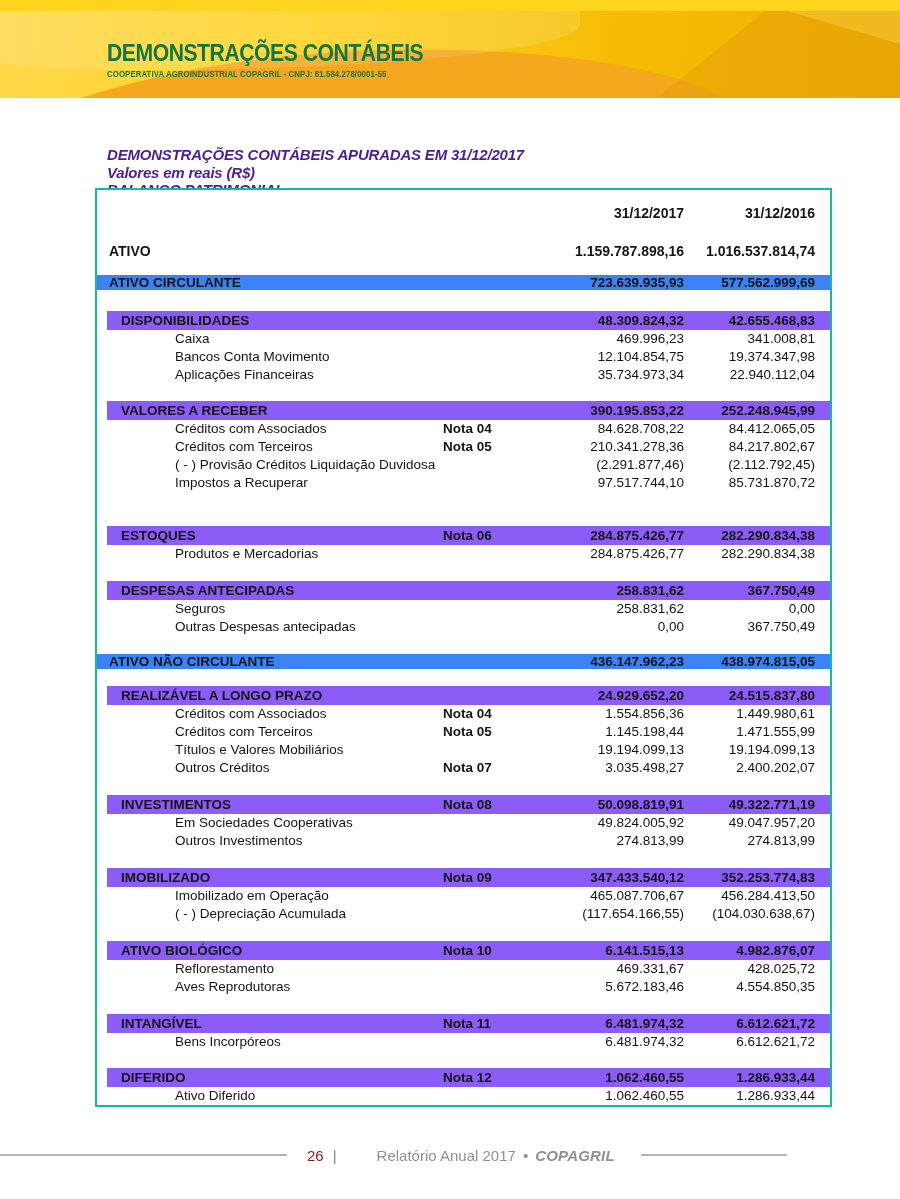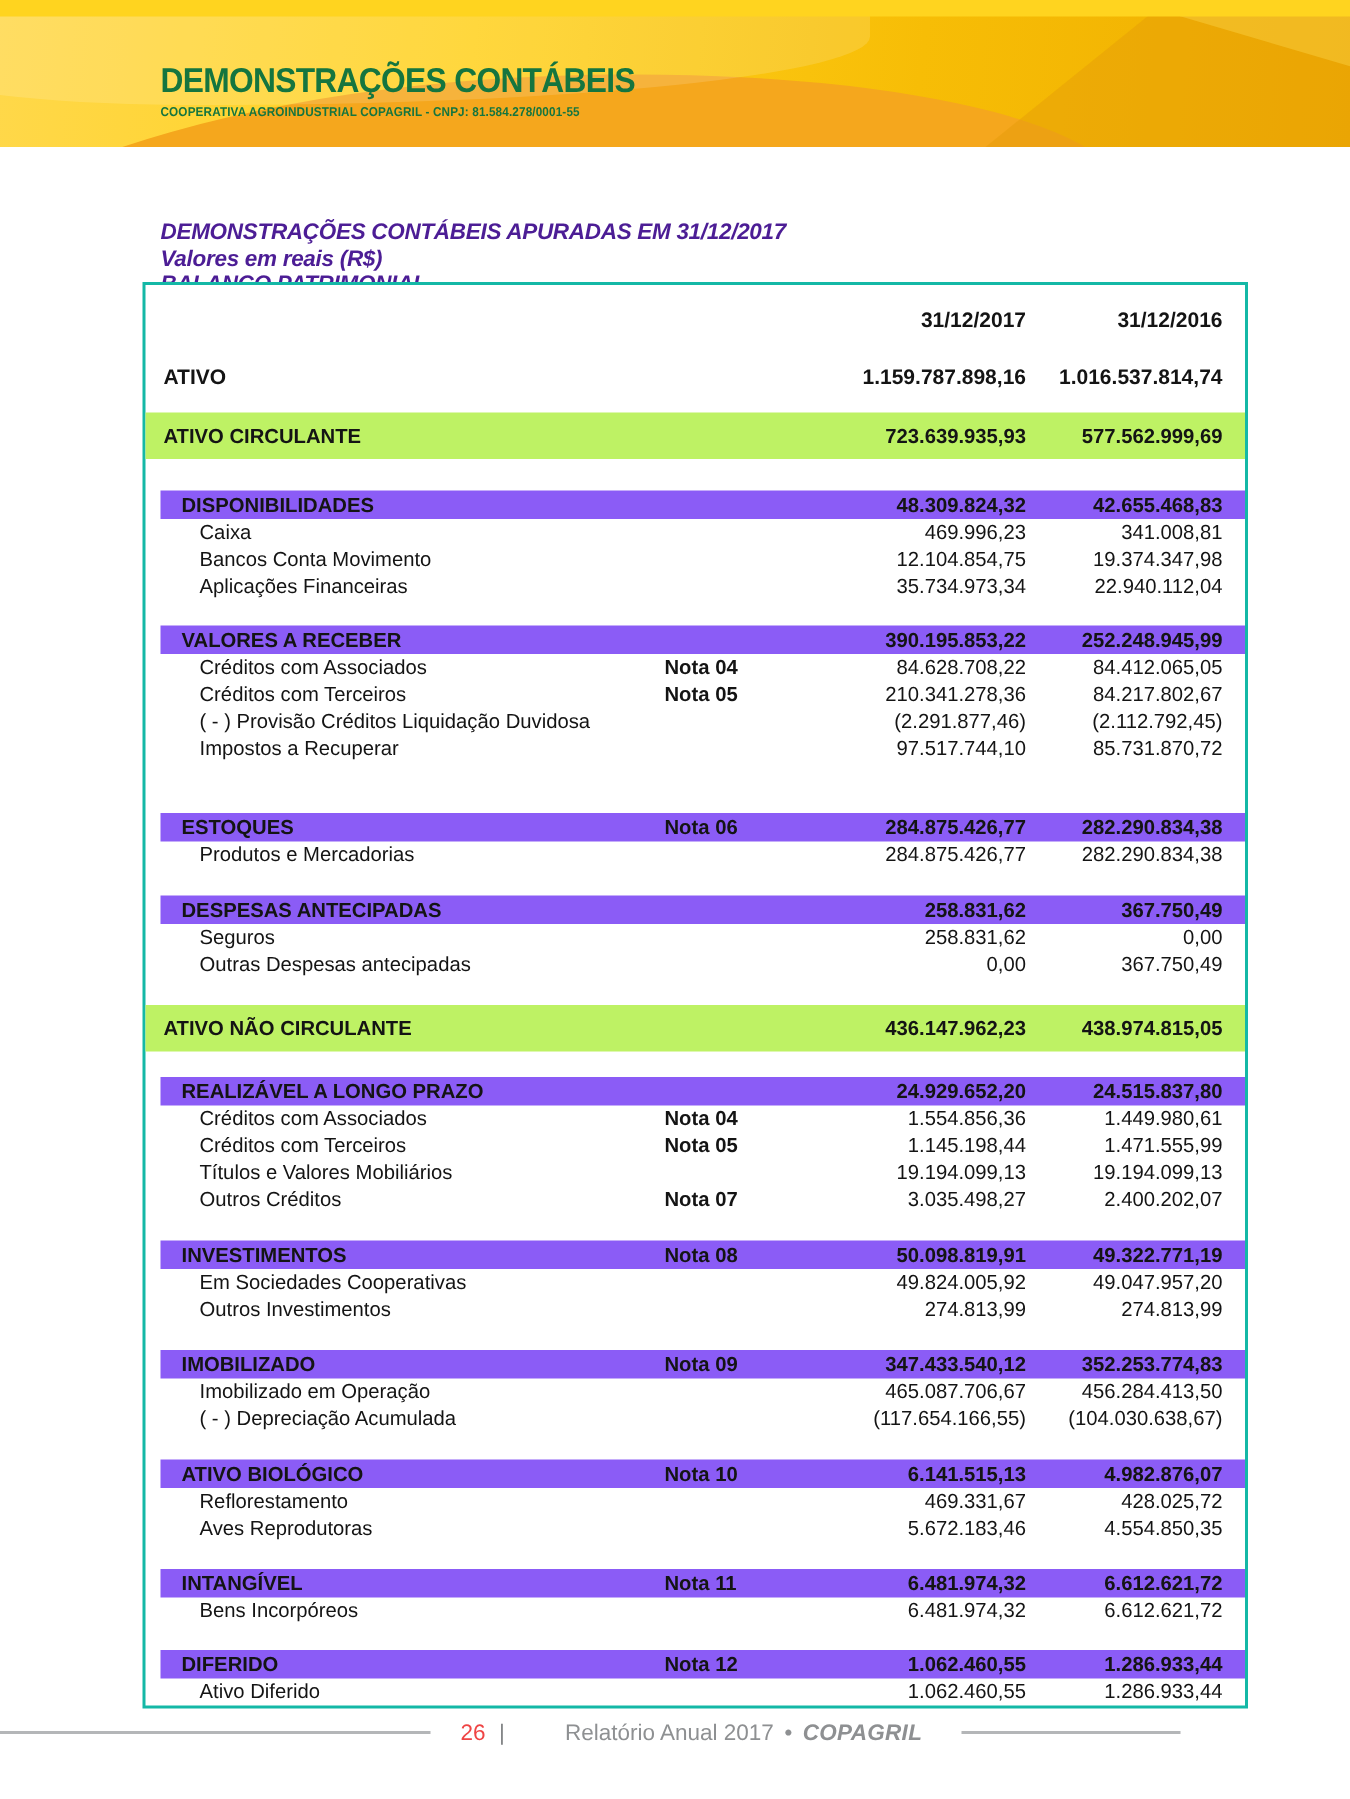--- a/index.html
+++ b/index.html
@@ -37,34 +37,34 @@
   .tbl { position:absolute; left:95px; top:188px; width:737px;
          border:2px solid #14b8a6; background:#ffffff; padding-top:14px; }
   .row { display:flex; align-items:center; height:18px; font-size:13.5px; line-height:18px;
          white-space:nowrap; }
   .c-label { flex:1; overflow:hidden; }
   .c-nota  { width:70px;  font-weight:700; text-align:left; }
   .c-v1    { width:171px; text-align:right; }
   .c-v2    { width:146px; text-align:right; padding-right:15px; }
   .dates   { font-weight:700; font-size:14px; margin-top:0; margin-bottom:20px; }
   .total   { font-weight:700; font-size:14px; }
-  .l1 { background:#bef264; font-weight:700; height:31px; }
+  .l1 { background:#3b82f6; font-weight:700; height:15px; }
   .l1 .c-label { padding-left:12px; }
   .l2 { background:#8b5cf6; font-weight:700; height:19px; margin-left:10px; }
   .l2 .c-label { padding-left:14px; }
   .total .c-label { padding-left:12px; }
-  .item .c-label { padding-left:36px; }
+  .item .c-label { padding-left:36px;margin-left:42px; }
   .gap { width:100%; }
 
   
   .footer { position:absolute; left:0; top:1144px; width:900px; height:22px;
             display:flex; align-items:center; color:#8e9092; font-size:15px; }
   .f-line-l { width:287px; height:2px; background:#b4b6b8; }
   .f-line-r { width:146px; height:2px; background:#b4b6b8; margin-left:26px; }
-  .f-page { margin-left:20px; color:#ef4444; }
+  .f-page { margin-left:20px; color:#7f1d1d; }
   .f-sep  { margin-left:9px; color:#838587; }
   .f-report { margin-left:40px; }
   .f-bullet { margin-left:7px; font-style:italic; }
   .f-brand  { margin-left:7px; font-style:italic; font-weight:700; letter-spacing:0.2px; }
 </style>
 </head>
 <body>
 
 <div class="page">
 

